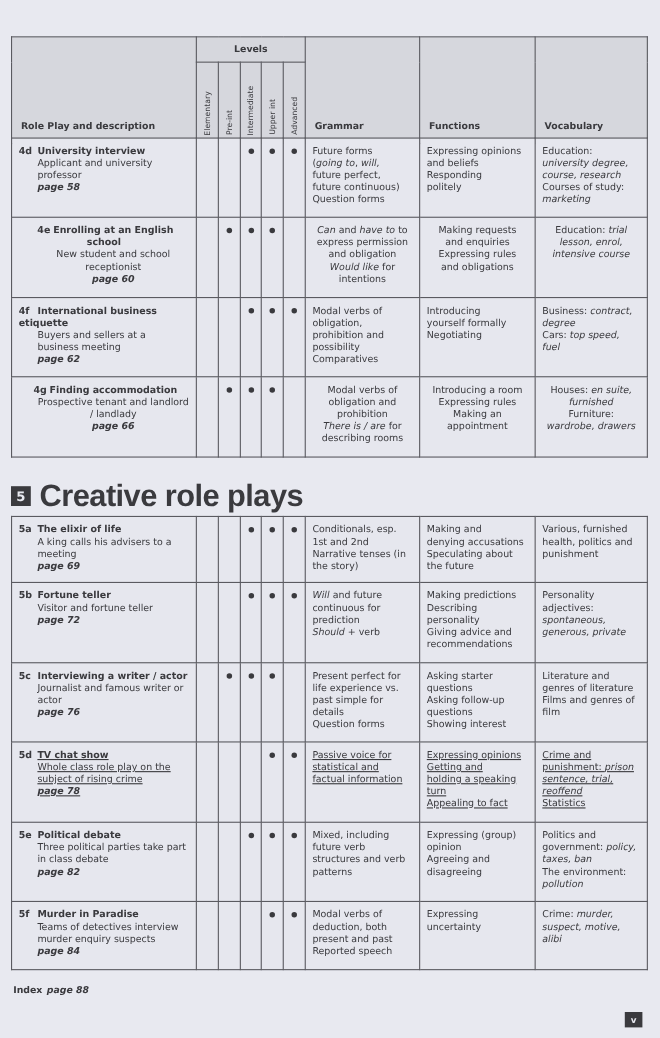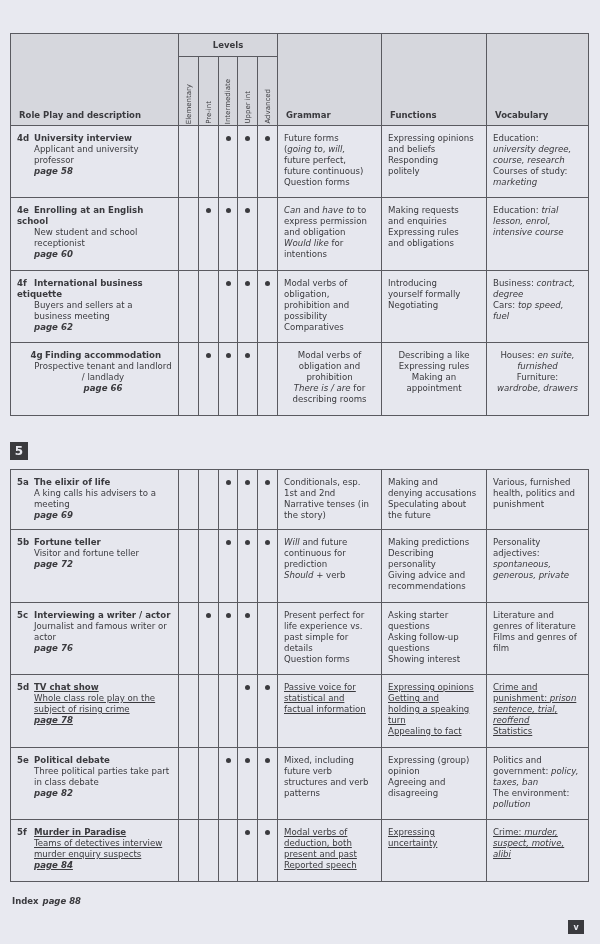--- a/index.html
+++ b/index.html
@@ -109,21 +109,21 @@
             <span class="line">politely</span>
           </td>
           <td>
             <span class="line">Education:</span>
             <span class="line"><i>university degree,</i></span>
             <span class="line"><i>course, research</i></span>
             <span class="line">Courses of study:</span>
             <span class="line"><i>marketing</i></span>
           </td>
         </tr>
-        <tr style="height: 73px;">
+        <tr style="height: 73px; text-align: center;">
           <td>
             <div><span class="code">4e</span><span class="title" style="display: inline;">Enrolling at an English school</span></div>
             <div class="desc">New student and school receptionist</div>
             <div class="page-ref">page 60</div>
           </td>
           <td class="lv"></td>
           <td class="lv"><span class="dot"></span></td>
           <td class="lv"><span class="dot"></span></td>
           <td class="lv"><span class="dot"></span></td>
           <td class="lv"></td>
@@ -188,37 +188,38 @@
           <td class="lv"><span class="dot"></span></td>
           <td class="lv"></td>
           <td>
             <span class="line">Modal verbs of</span>
             <span class="line">obligation and</span>
             <span class="line">prohibition</span>
             <span class="line"><i>There is / are</i> for</span>
             <span class="line">describing rooms</span>
           </td>
           <td>
-            <span class="line">Describing a like</span>
+            <span class="line">Introducing a room</span>
             <span class="line">Expressing rules</span>
             <span class="line">Making an</span>
             <span class="line">appointment</span>
           </td>
           <td>
             <span class="line">Houses: <i>en suite,</i></span>
             <span class="line"><i>furnished</i></span>
             <span class="line">Furniture:</span>
             <span class="line"><i>wardrobe, drawers</i></span>
           </td>
         </tr>
       </tbody>
   </table>
 
   <div class="section-title">
     <div class="section-num">5</div>
+    <div class="section-text">Creative role plays</div>
   </div>
 
   <table class="tbl" id="sec5-table" style="top:469px;">
     <colgroup>
       <col style="width:168px">
         <col style="width:20px">
         <col style="width:20px">
         <col style="width:19px">
         <col style="width:20px">
         <col style="width:20px">
@@ -374,21 +375,21 @@
             <span class="line">disagreeing</span>
           </td>
           <td>
             <span class="line">Politics and</span>
             <span class="line">government: <i>policy,</i></span>
             <span class="line"><i>taxes, ban</i></span>
             <span class="line">The environment:</span>
             <span class="line"><i>pollution</i></span>
           </td>
         </tr>
-        <tr style="height: 62px; text-decoration: underline;">
+        <tr style="height: 62px;">
           <td>
             <div><span class="code">5f</span><span class="title" style="display: inline;">Murder in Paradise</span></div>
             <div class="desc">Teams of detectives interview murder enquiry suspects</div>
             <div class="page-ref">page 84</div>
           </td>
           <td class="lv"></td>
           <td class="lv"></td>
           <td class="lv"></td>
           <td class="lv"><span class="dot"></span></td>
           <td class="lv"><span class="dot"></span></td>

